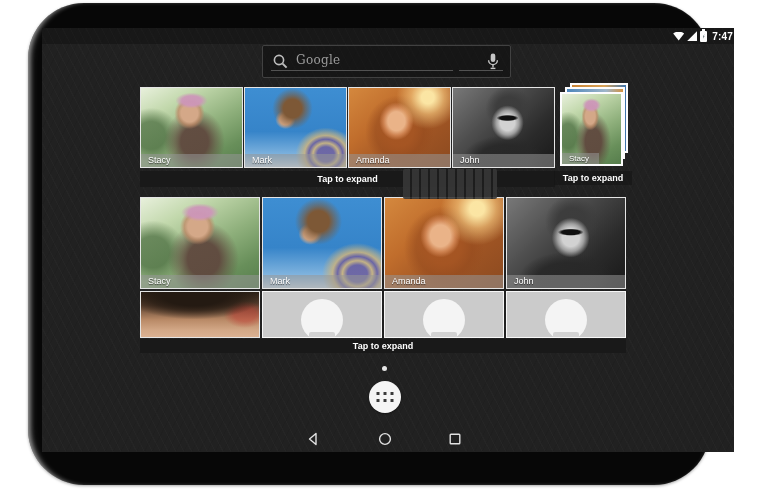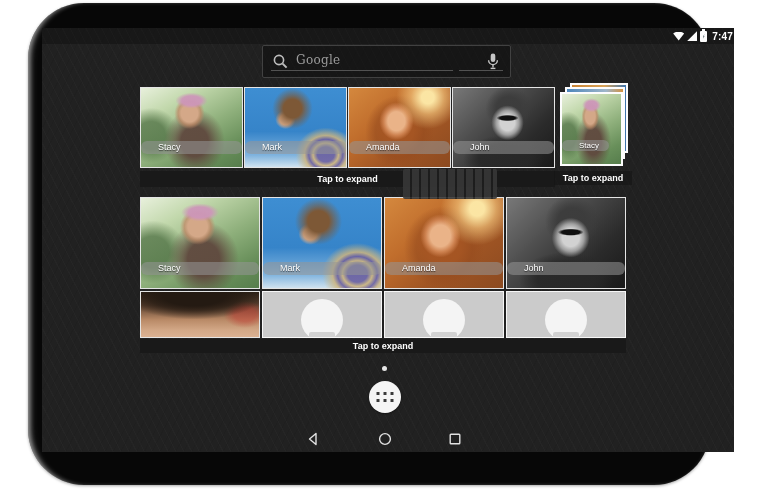--- a/index.html
+++ b/index.html
@@ -42,23 +42,23 @@
                font-family:"DejaVu Serif",serif;letter-spacing:.3px;}
   .underline{position:absolute;bottom:6px;height:1px;background:#525252;}
   .u-left{left:8px;width:182px;}
   .u-right{left:196px;width:44px;}
   .search-mic{position:absolute;right:9px;top:6px;}
 
   
   .photo-cell{position:absolute;border:1px solid rgba(255,255,255,.85);overflow:hidden;
               background:#555;box-sizing:border-box;}
   .photo{position:absolute;inset:0;}
-  .name-bar{position:absolute;left:0;right:0;bottom:13px;height:13px;line-height:13px;
-            background:rgba(150,150,150,.55);color:#ffffff;font-size:9px;padding-left:17px;
-            text-shadow:0 1px 1px rgba(0,0,0,.6);white-space:nowrap;overflow:hidden;border-radius:6px;}
+  .name-bar{position:absolute;left:0;right:0;bottom:0;height:13px;line-height:13px;
+            background:rgba(150,150,150,.55);color:#ffffff;font-size:9px;padding-left:7px;
+            text-shadow:0 1px 1px rgba(0,0,0,.6);white-space:nowrap;overflow:hidden;}
   .expand-bar{position:absolute;background:#191919;color:#ffffff;font-size:9px;font-weight:bold;
               text-align:center;}
 
   
   .ph-stacy{background:
     radial-gradient(ellipse 16% 10% at 50% 16%, rgba(205,150,185,.95) 0 60%, transparent 100%),
     radial-gradient(ellipse 15% 20% at 48% 32%, #d4a888 0 55%, rgba(190,140,105,.8) 75%, transparent 100%),
     radial-gradient(ellipse 30% 42% at 53% 68%, rgba(95,72,62,.95) 0 45%, rgba(95,72,62,.5) 70%, transparent 100%),
     radial-gradient(ellipse 28% 35% at 10% 60%, rgba(70,105,60,.7) 0 50%, transparent 100%),
     linear-gradient(150deg,#e8f0dc 0%,#c2d8ac 25%,#8fb07c 55%,#688f5a 80%,#567d4c 100%);}

